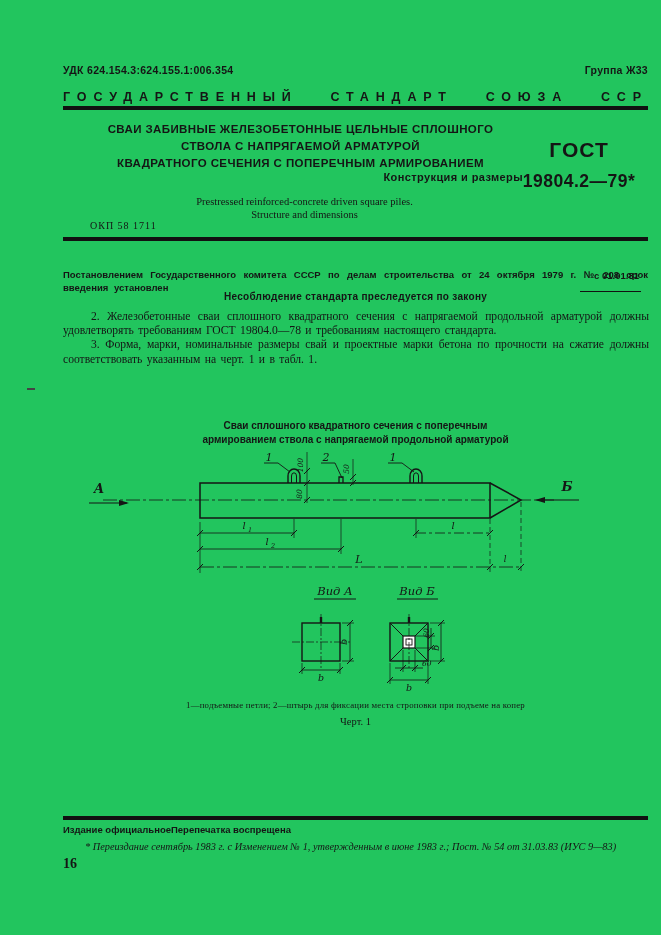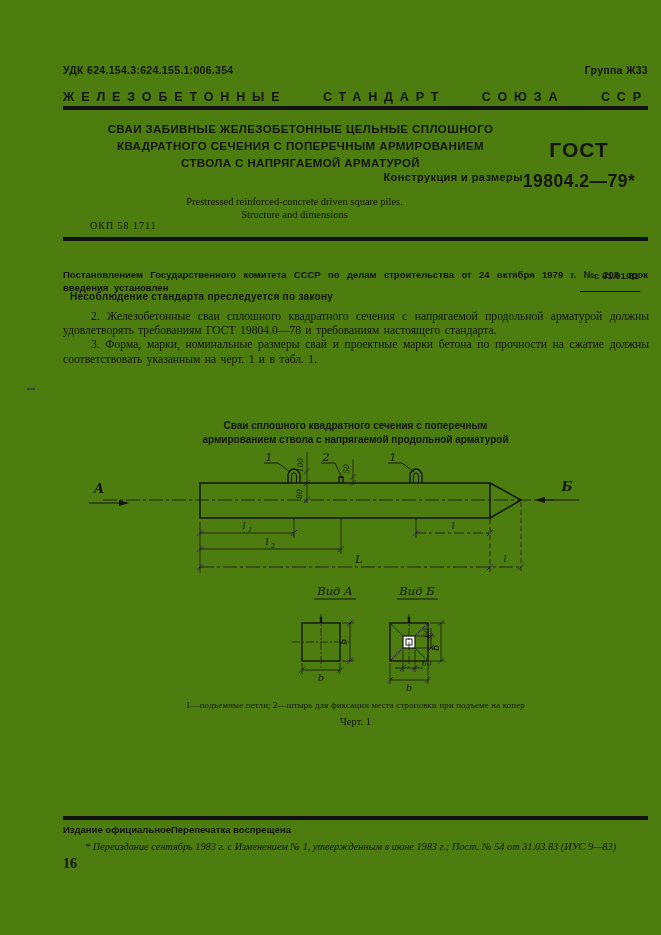--- a/index.html
+++ b/index.html
@@ -1,40 +1,40 @@
 <!DOCTYPE html>
 <html><head>
 <meta charset="utf-8">
 <style>
   html,body{margin:0;padding:0;background:#e8e8e8;}
-  .page{position:relative;width:661px;height:935px;background:#4d7c0f;color:#151515;overflow:hidden;
+  .page{position:relative;width:661px;height:935px;background:#22c55e;color:#151515;overflow:hidden;
         font-family:"Liberation Sans",sans-serif;}
   .abs{position:absolute;}
   .rule{background:#111;}
   .udk-row{left:63px;top:64px;width:585px;display:flex;justify-content:space-between;
            font-size:10.5px;font-weight:bold;letter-spacing:.3px;}
   .org-row{left:63px;top:90px;width:585px;display:flex;justify-content:space-between;
            font-size:12.5px;font-weight:bold;}
   .org-row span{letter-spacing:.55em;}
   .rule1{left:63px;top:106px;width:585px;height:4px;}
   .title-ru{left:78px;top:121px;width:445px;text-align:center;font-size:11.5px;font-weight:bold;
             line-height:17px;letter-spacing:.4px;}
   .subtitle{left:78px;top:171px;width:445px;text-align:right;font-size:11px;font-weight:bold;letter-spacing:.4px;}
-  .title-en{left:72px;top:195px;width:445px;text-align:center;font-size:10.5px;
+  .title-en{left:82px;top:195px;width:445px;text-align:center;font-size:10.5px;
             font-family:"Liberation Serif",serif;line-height:13px;}
   .gost-box{left:505px;top:138px;width:148px;text-align:center;font-weight:bold;}
   .gost-label{font-size:21px;letter-spacing:1px;}
   .gost-number{font-size:17.5px;margin-top:9px;letter-spacing:.5px;}
   .okp{left:90px;top:220px;font-size:10px;font-family:"Liberation Serif",serif;letter-spacing:1px;}
   .rule2{left:63px;top:237px;width:585px;height:4px;}
   .decree{left:63px;top:247px;width:585px;font-size:9.5px;font-weight:bold;text-align:justify;
           line-height:13px;word-spacing:3px;margin-top:21px;}
   .eff-date{top:270px;right:20px;font-size:9.5px;font-weight:bold;
             border-bottom:1.5px solid #111;padding:0 2px 10px 14px;}
-  .legal{left:70px;top:291px;width:585px;text-align:left;font-size:10px;font-weight:bold;letter-spacing:.3px;}
+  .legal{left:63px;top:291px;width:585px;text-align:center;font-size:10px;font-weight:bold;letter-spacing:.3px;}
   .paras{left:63px;top:310px;width:586px;font-family:"Liberation Serif",serif;font-size:11.6px;
          line-height:14.2px;text-align:justify;word-spacing:1.5px;}
   .paras p{margin:0;text-indent:28px;}
   .fig-caption{left:63px;top:419px;width:585px;text-align:center;font-size:10px;font-weight:bold;line-height:14px;}
   .drawing{left:85px;top:443px;}
   .legend{left:63px;top:700px;width:585px;text-align:center;font-size:8.8px;
           font-family:"Liberation Serif",serif;letter-spacing:.2px;}
   .fig-num{left:63px;top:716px;width:585px;text-align:center;font-size:10.5px;font-family:"Liberation Serif",serif;}
   .rule3{left:63px;top:816px;width:585px;height:3.5px;}
   .footer-row{left:63px;top:824px;width:585px;display:flex;
@@ -48,31 +48,31 @@
 </head>
 <body>
 
 <div class="page">
 
   <div class="abs udk-row">
     <span>УДК 624.154.3:624.155.1:006.354</span>
     <span>Группа Ж33</span>
   </div>
   <div class="abs org-row">
-    <span>ЖЕЛЕЗОБЕТОННЫЕ</span>
+    <span>ГОСУДАРСТВЕННЫЙ</span>
     <span>СТАНДАРТ</span>
     <span>СОЮЗА</span>
     <span>ССР</span>
   </div>
   <div class="abs rule rule1"></div>
 
   <div class="abs title-ru">
     <div>СВАИ ЗАБИВНЫЕ ЖЕЛЕЗОБЕТОННЫЕ ЦЕЛЬНЫЕ СПЛОШНОГО</div>
+    <div>СТВОЛА С НАПРЯГАЕМОЙ АРМАТУРОЙ</div>
     <div>КВАДРАТНОГО СЕЧЕНИЯ С ПОПЕРЕЧНЫМ АРМИРОВАНИЕМ</div>
-    <div>СТВОЛА С НАПРЯГАЕМОЙ АРМАТУРОЙ</div>
   </div>
   <div class="abs subtitle">Конструкция и размеры</div>
   <div class="abs title-en">
     <div>Prestressed reinforced-concrete driven square piles.</div>
     <div>Structure and dimensions</div>
   </div>
   <div class="abs gost-box">
     <div class="gost-label">ГОСТ</div>
     <div class="gost-number">19804.2—79*</div>
   </div>

